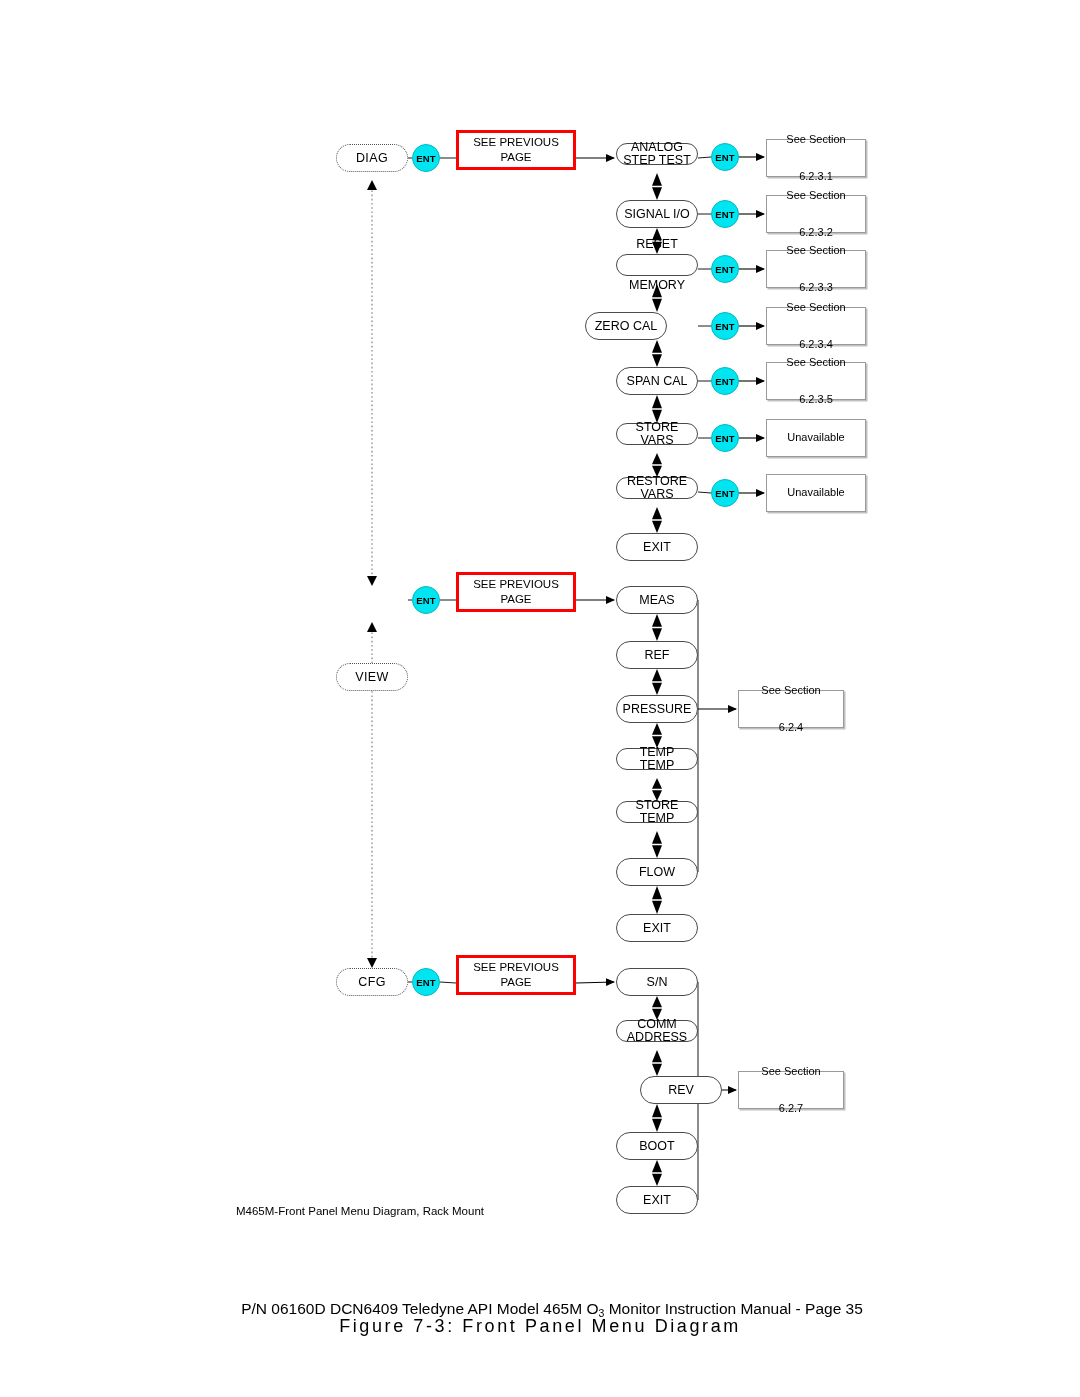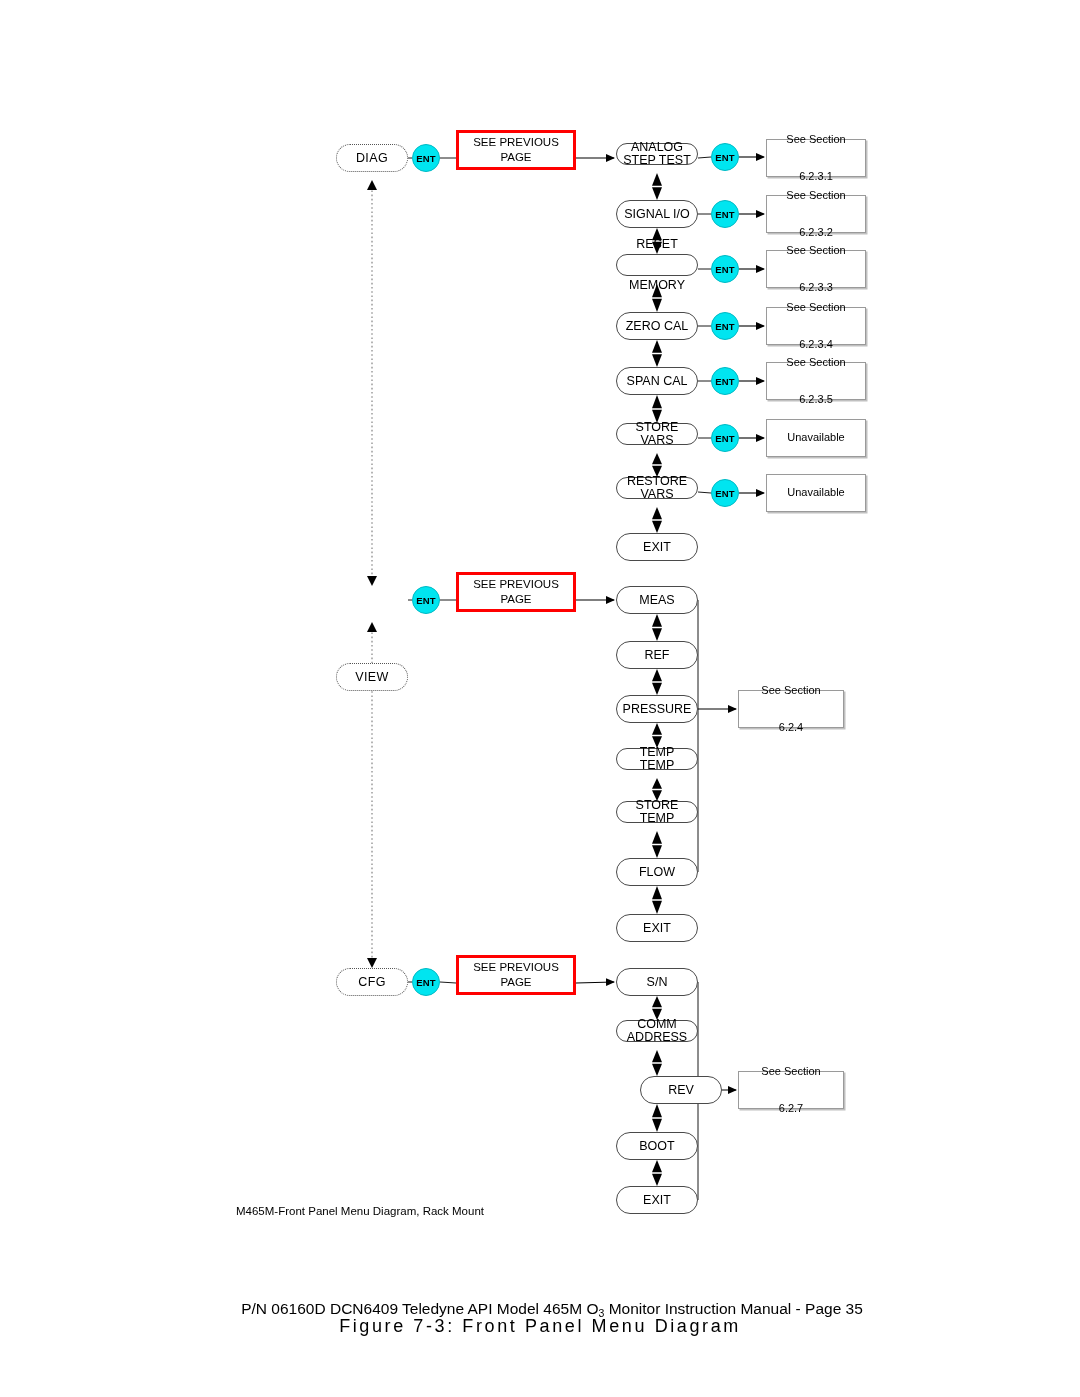--- a/index.html
+++ b/index.html
@@ -284,21 +284,21 @@
     <span>ANALOG</span>
     <span>STEP TEST</span>
   </div>
   <div class="pill" style="left:616px; top:200px;">
     <span>SIGNAL I/O</span>
   </div>
   <div class="pill two-line" style="left:616px; top:254px;gap:28px;">
     <span>RESET</span>
     <span>MEMORY</span>
   </div>
-  <div class="pill" style="left:616px; top:312px;">
+  <div class="pill" style="left:585px; top:312px;">
     <span>ZERO CAL</span>
   </div>
   <div class="pill" style="left:616px; top:367px;">
     <span>SPAN CAL</span>
   </div>
   <div class="pill two-line" style="left:616px; top:423px;">
     <span>STORE</span>
     <span>VARS</span>
   </div>
   <div class="pill two-line" style="left:616px; top:477px;">

